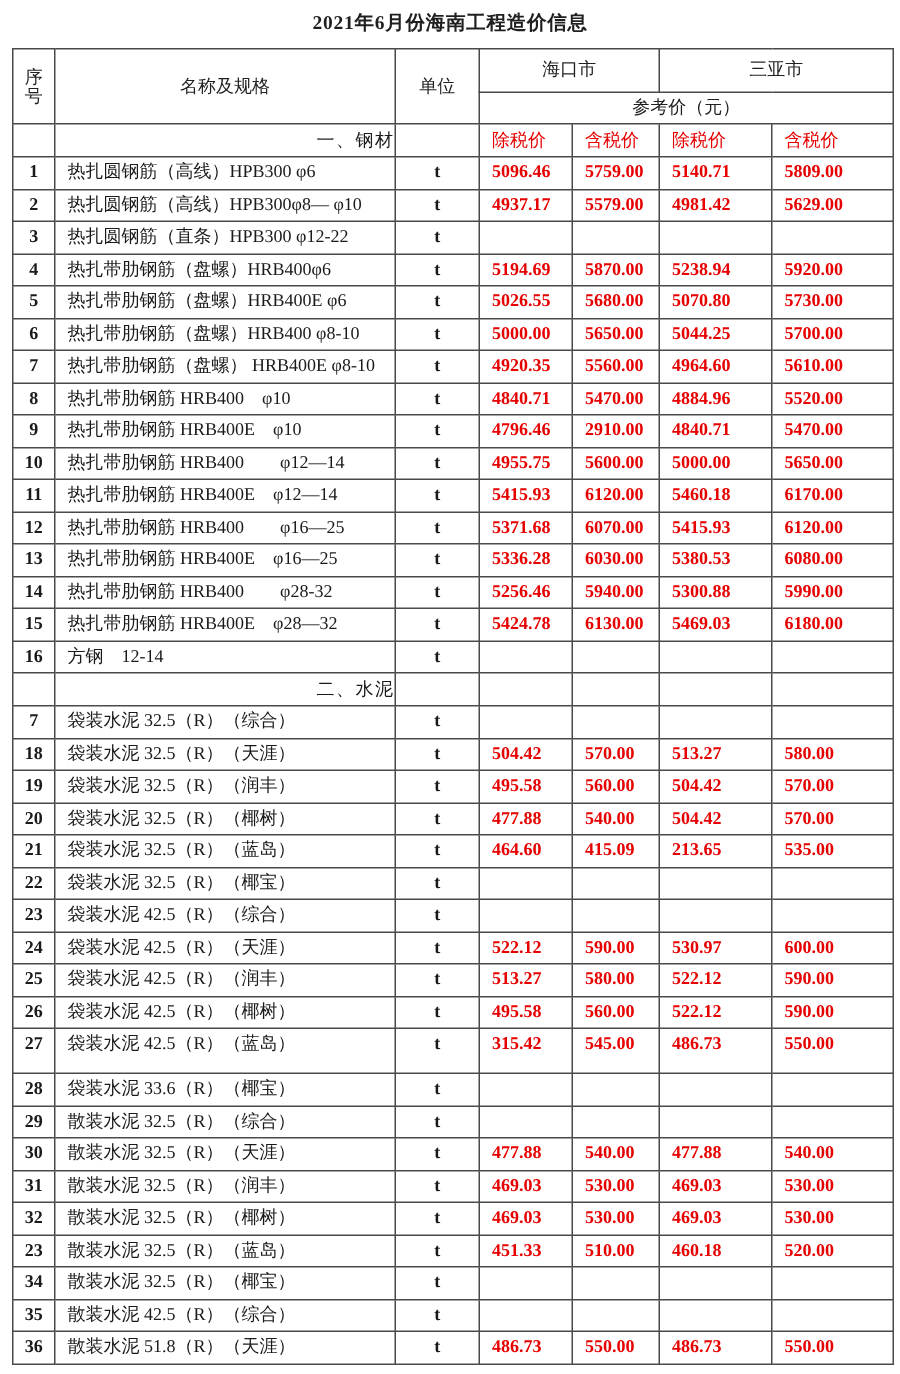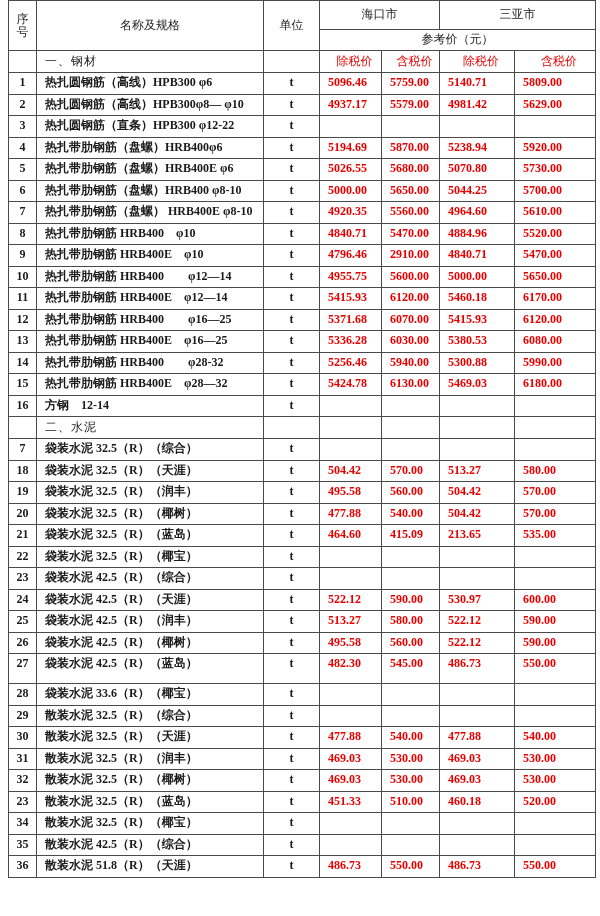--- a/index.html
+++ b/index.html
@@ -27,30 +27,31 @@
   }
   .price-table thead th{font-weight:normal;text-align:center;color:#1f1f1f;}
   tr.h1{height:29px;}
   tr.h2{height:21px;}
   tr.section-row{height:22px;}
   tr.data-row{height:21.5px;}
   tr.tall{height:30px;padding-left:13px;}
   tr.tall td{vertical-align:top;padding-top:3px;}
   th.seq-head div{line-height:13px;}
   td.seq{text-align:center;font-weight:bold;}
-  td.name{text-align:left;padding-left:8px;font-weight:bold;}
-  td.section-name{font-weight:normal;letter-spacing:1px;}
+  td.name{text-align:left;padding-left:8px;font-weight:normal;}
+  td.section-name{font-weight:normal;letter-spacing:1px;text-align:right;}
   td.unit{text-align:center;font-weight:bold;}
   td.price{color:var(--red,#e60000);font-weight:bold;text-align:left;padding-left:8px;}
-  td.taxlabel{color:var(--red,#e60000);font-weight:normal;text-align:center;padding-left:8px;}
+  td.taxlabel{color:var(--red,#e60000);font-weight:normal;text-align:left;padding-left:8px;}
 </style>
 </head>
 <body>
 
 <div class="page">
+  <div class="doc-title">2021年6月份海南工程造价信息</div>
 
   <table class="price-table">
     <colgroup>
       <col style="width:28px">
       <col style="width:227px">
       <col style="width:56px">
       <col style="width:62px">
       <col style="width:58px">
       <col style="width:75px">
       <col style="width:81px">
@@ -320,21 +321,21 @@
           <td class="unit">t</td>
           <td class="price">495.58</td>
           <td class="price">560.00</td>
           <td class="price">522.12</td>
           <td class="price">590.00</td>
         </tr>
         <tr class="data-row tall">
           <td class="seq">27</td>
           <td class="name">袋装水泥 42.5（R）（蓝岛）</td>
           <td class="unit">t</td>
-          <td class="price">482.30</td>
+          <td class="price">315.42</td>
           <td class="price">545.00</td>
           <td class="price">486.73</td>
           <td class="price">550.00</td>
         </tr>
         <tr class="data-row">
           <td class="seq">28</td>
           <td class="name">袋装水泥 33.6（R）（椰宝）</td>
           <td class="unit">t</td>
           <td class="price"></td>
           <td class="price"></td>

